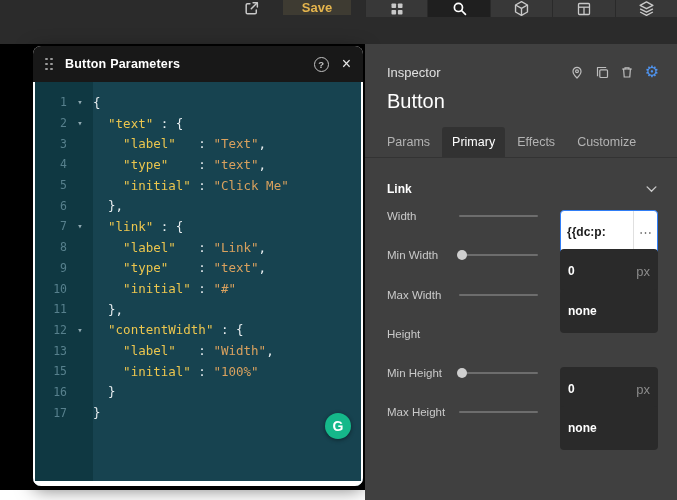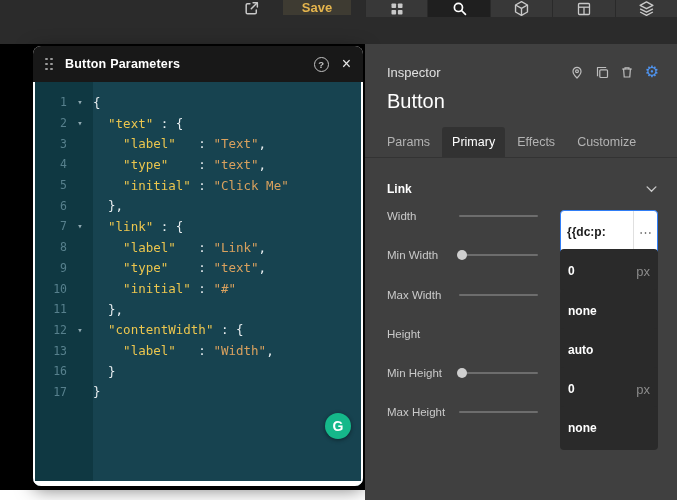--- a/index.html
+++ b/index.html
@@ -214,20 +214,25 @@
     <span class="ln">12</span>
     <span class="fold">▾</span>
     <span class="code"><span class="tok-p">  </span><span class="tok-k">"contentWidth"</span><span class="tok-p"> : {</span></span>
   </div>
             <div class="line">
     <span class="ln">13</span>
     <span class="fold" style="visibility: hidden;">▾</span>
     <span class="code"><span class="tok-p">    </span><span class="tok-k">"label"</span><span class="tok-p">   : </span><span class="tok-v">"Width"</span><span class="tok-p">,</span></span>
   </div>
             <div class="line">
+    <span class="ln">15</span>
+    <span class="fold" style="visibility: hidden;">▾</span>
+    <span class="code"><span class="tok-p">    </span><span class="tok-k">"initial"</span><span class="tok-p"> : </span><span class="tok-v">"100%"</span></span>
+  </div>
+            <div class="line">
     <span class="ln">16</span>
     <span class="fold" style="visibility: hidden;">▾</span>
     <span class="code"><span class="tok-p">  }</span></span>
   </div>
             <div class="line">
     <span class="ln">17</span>
     <span class="fold" style="visibility: hidden;">▾</span>
     <span class="code"><span class="tok-p">}</span></span>
   </div>
           </div>
@@ -312,24 +317,20 @@
       <span class="val">none</span>
 
     </div>
   </div>
         <div class="prop-row">
     <span class="prop-label">Height</span>
     <div class="slider" style="visibility: hidden;">
       <div class="track"></div>
 
     </div>
-    <div class="prop-input">
-      <span class="val">auto</span>
-
-    </div>
   </div>
         <div class="prop-row">
     <span class="prop-label">Min Height</span>
     <div class="slider">
       <div class="track"></div>
       <div class="handle"></div>
     </div>
     <div class="prop-input">
       <span class="val">0</span>
       <span class="suffix">px</span>

